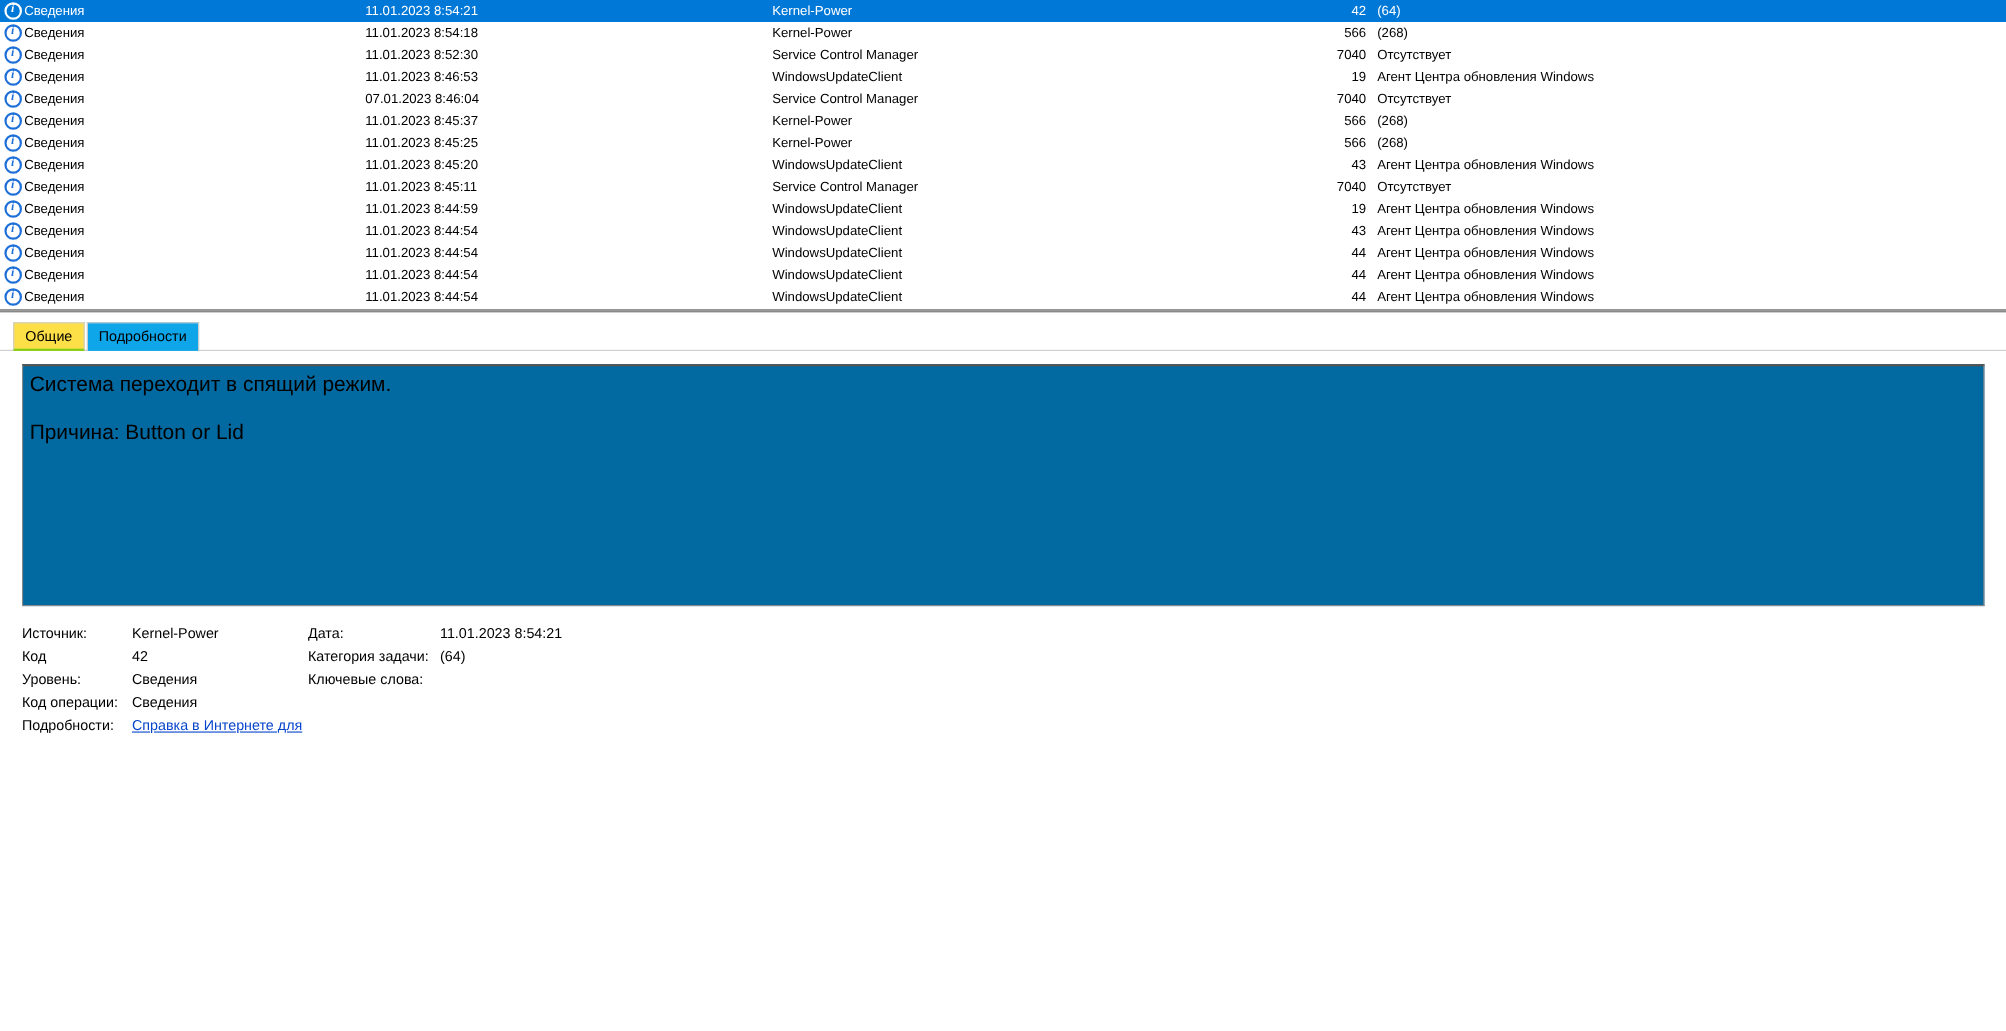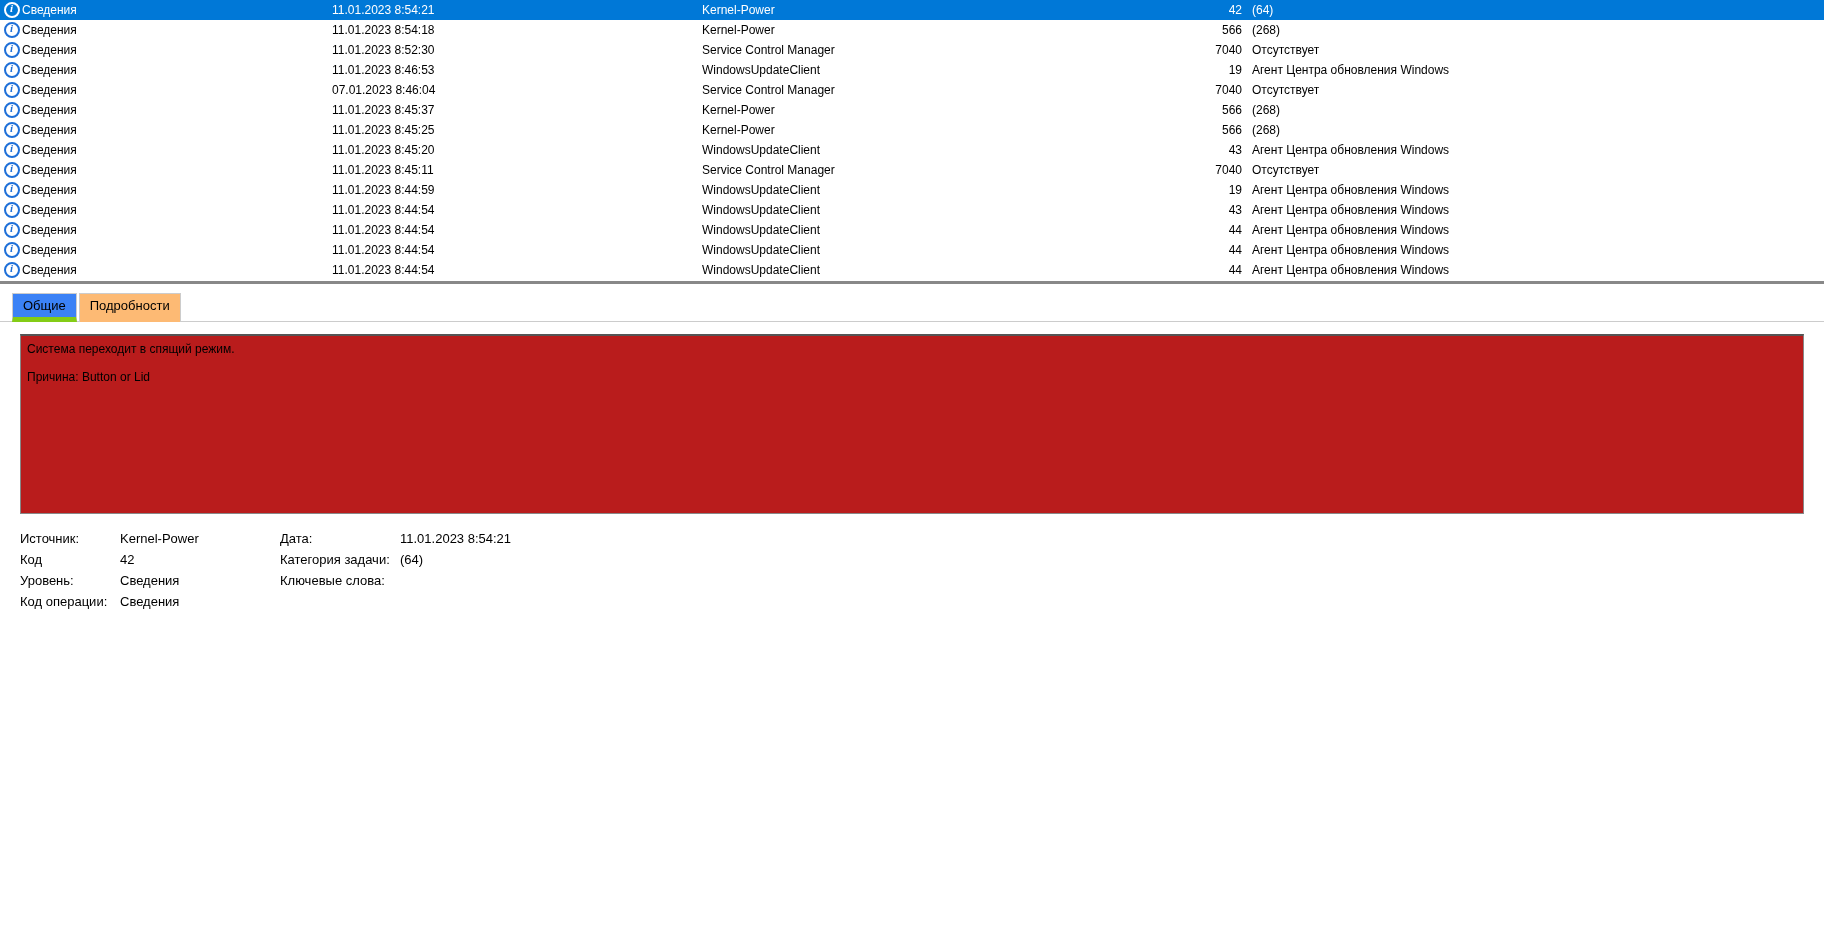--- a/index.html
+++ b/index.html
@@ -79,41 +79,41 @@
     .tabs {
       display: flex;
       padding: 8px 12px 0 12px;
       border-bottom: 1px solid #ccc;
       margin-bottom: 0;
     }
     .tab {
       padding: 4px 10px;
       border: 1px solid #ccc;
       border-bottom: none;
-      background: #fdba74;
+      background: #0ea5e9;
       margin-right: 2px;
       cursor: pointer;
       font-size: 13px;
       position: relative;
       top: 1px;
     }
     .tab.active {
-      background: #3b82f6;
-      border-bottom: 5px solid #84cc16;
+      background: #fde047;
+      border-bottom: 2px solid #84cc16;
     }
     .detail-body {
       padding: 12px 20px;
     }
     .message-box {
       border: 1px solid #888;
       border-top: 2px solid #555;
       padding: 6px;
-      height: 180px;
-      font-size: 12px;
-      background: #b91c1c;
+      height: 220px;
+      font-size: 19px;
+      background: #0369a1;
       margin-bottom: 14px;
       white-space: pre-line;
     }
     .props {
       display: flex;
       flex-wrap: wrap;
     }
     .prop-row {
       display: flex;
       width: 100%;
@@ -274,15 +274,19 @@
       </div>
       <div class="prop-row">
         <span class="prop-label">Уровень:</span>
         <span class="prop-value">Сведения</span>
         <span class="prop-label2">Ключевые слова:</span>
       </div>
       <div class="prop-row">
         <span class="prop-label">Код операции:</span>
         <span class="prop-value">Сведения</span>
       </div>
+      <div class="prop-row">
+        <span class="prop-label">Подробности:</span>
+        <span class="link">Справка в Интернете для</span>
+      </div>
     </div>
   </div>
 </div>
 
 </body></html>

